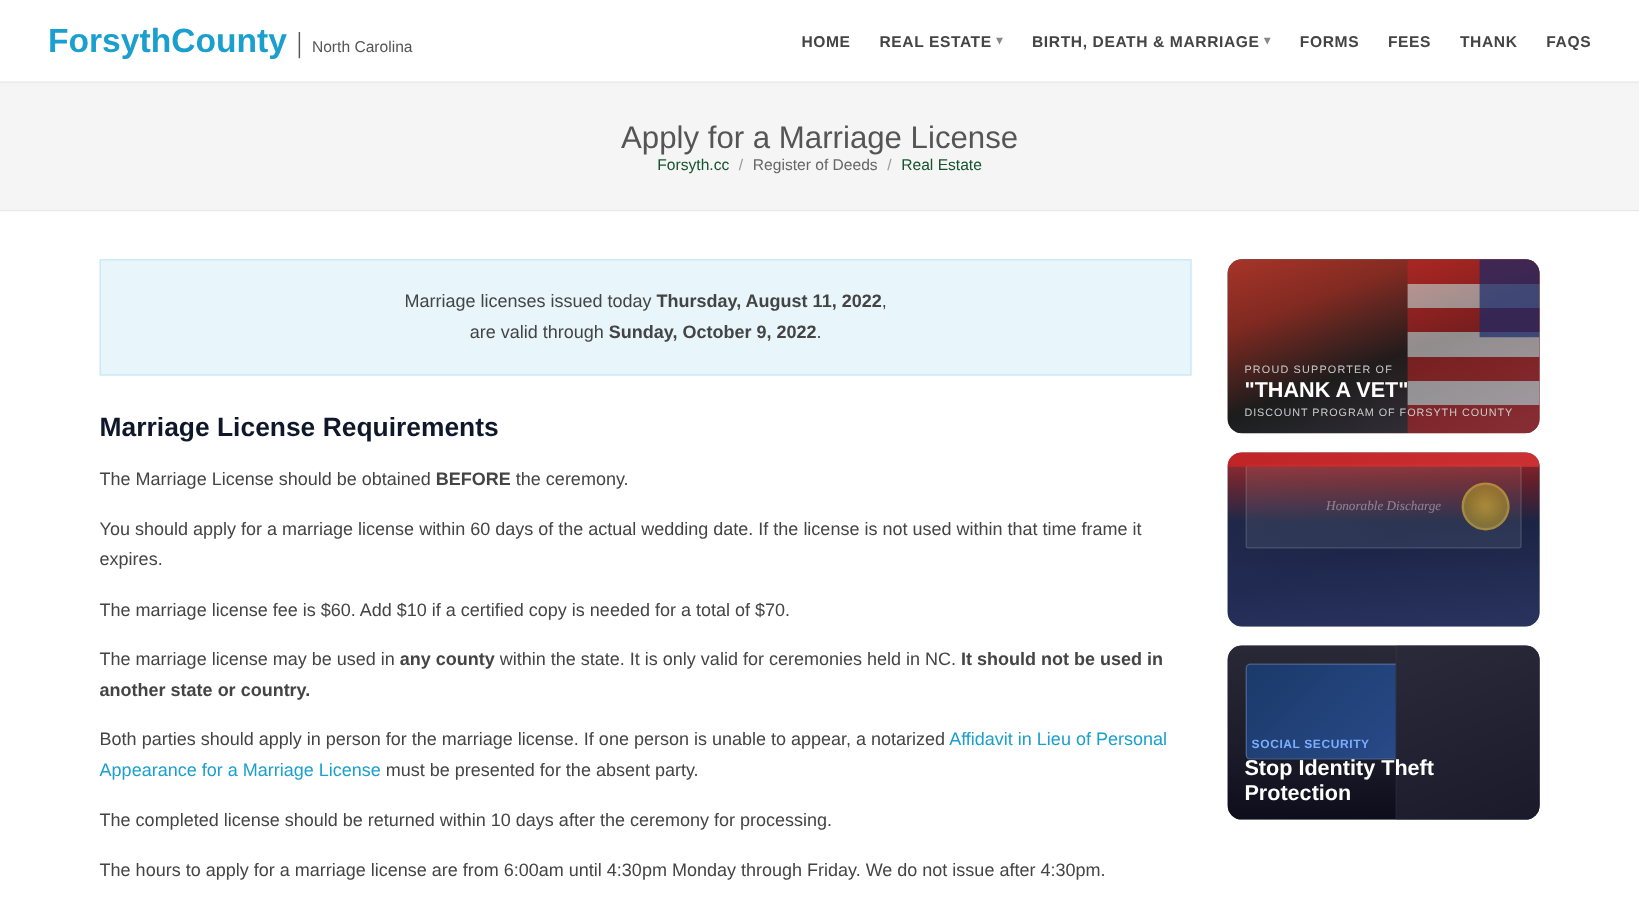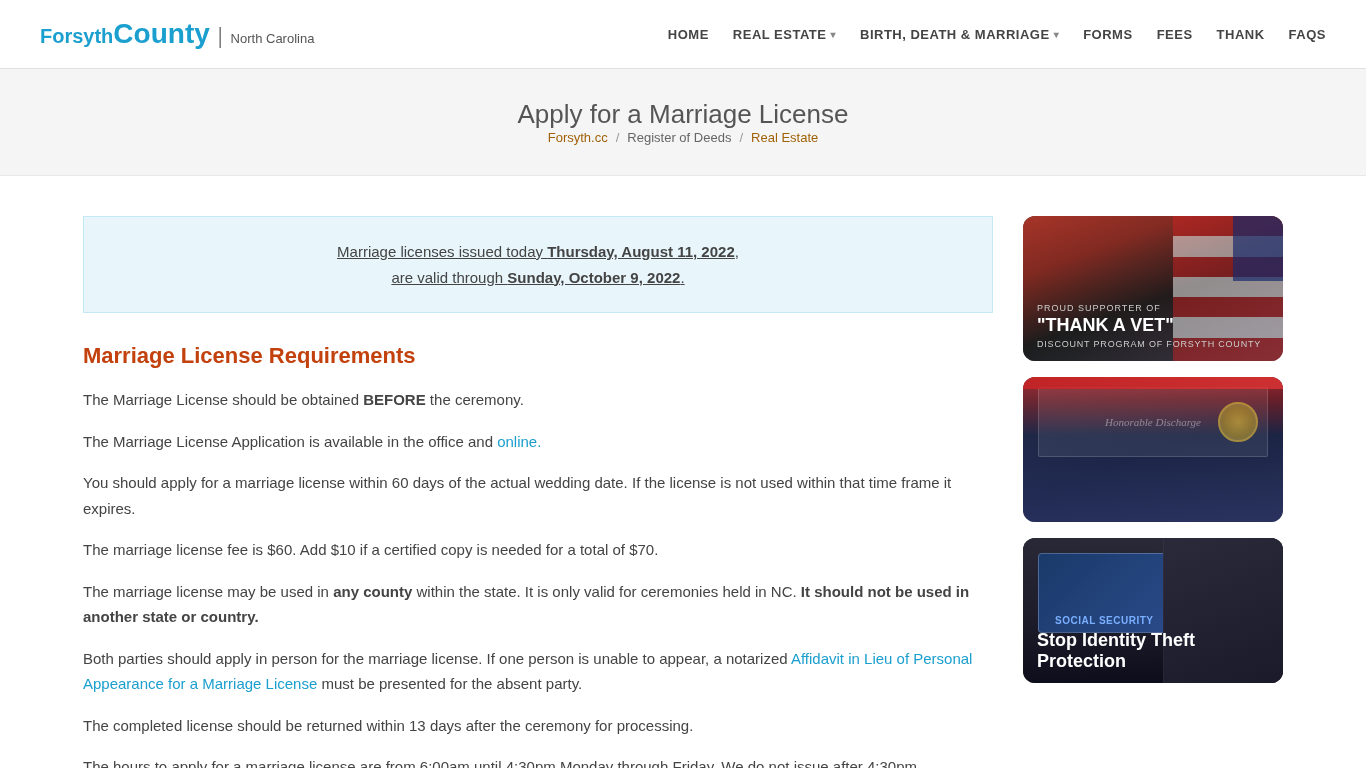--- a/index.html
+++ b/index.html
@@ -13,21 +13,21 @@
       display: flex;
       align-items: center;
       justify-content: space-between;
     }
     .logo {
       display: flex;
       align-items: baseline;
       gap: 0;
     }
     .logo-forsyth {
-      font-size: 20px;
+      font-size: 28px;
       font-weight: 700;
       color: #1a9fce;
       font-family: Arial, sans-serif;
     }
     .logo-county {
       font-size: 28px;
       font-weight: 700;
       color: #1a9fce;
       font-family: Arial, sans-serif;
     }
@@ -82,21 +82,21 @@
     }
     .breadcrumb {
       display: flex;
       align-items: center;
       gap: 8px;
       font-size: 13px;
       color: #666;
       font-family: Arial, sans-serif;
     }
     .breadcrumb-sep { color: #999; }
-    .breadcrumb a { color: #a16207; text-decoration: none; }
+    .breadcrumb a { color: #14532d; text-decoration: none; }
 
     
     .main-wrapper {
       max-width: 1280px;
       margin: 0 auto;
       padding: 40px 40px;
       display: flex;
       gap: 30px;
     }
 
@@ -108,28 +108,27 @@
     .notice-box {
       background: #e8f6fb;
       border: 1px solid #c5e8f5;
       padding: 22px 30px;
       text-align: center;
       margin-bottom: 30px;
       font-size: 15px;
       color: #444;
       font-family: Arial, sans-serif;
       line-height: 1.7;
-      text-decoration: underline;
     }
 
     
     .section-heading {
       font-size: 22px;
       font-weight: 700;
-      color: #c2410c;
+      color: #0f172a;
       font-family: Arial, sans-serif;
       margin-bottom: 18px;
     }
     .content-para {
       font-size: 15px;
       color: #444;
       font-family: Arial, sans-serif;
       line-height: 1.7;
       margin-bottom: 16px;
     }
@@ -299,37 +298,34 @@
       <span>Marriage licenses issued today </span><strong>Thursday, August 11, 2022</strong><span>,</span><br>
       <span>are valid through </span><strong>Sunday, October 9, 2022</strong><span>.</span>
     </div>
 
     <h2 class="section-heading">Marriage License Requirements</h2>
 
     <p class="content-para">
       <span>The Marriage License should be obtained </span><strong>BEFORE</strong><span> the ceremony.</span>
     </p>
 
-    <p class="content-para">
-      <span>The Marriage License Application is available in the office and </span><a href="#">online.</a>
-    </p>
 
     <p class="content-para">You should apply for a marriage license within 60 days of the actual wedding date. If the license is not used within that time frame it expires.</p>
 
     <p class="content-para">The marriage license fee is $60. Add $10 if a certified copy is needed for a total of $70.</p>
 
     <p class="content-para">
       <span>The marriage license may be used in </span><strong>any county</strong><span> within the state. It is only valid for ceremonies held in NC. </span><strong>It should not be used in another state or country.</strong>
     </p>
 
     <p class="content-para">
       <span>Both parties should apply in person for the marriage license. If one person is unable to appear, a notarized </span><a href="#">Affidavit in Lieu of Personal Appearance for a Marriage License</a><span> must be presented for the absent party.</span>
     </p>
 
-    <p class="content-para">The completed license should be returned within 13 days after the ceremony for processing.</p>
+    <p class="content-para">The completed license should be returned within 10 days after the ceremony for processing.</p>
 
     <p class="content-para">The hours to apply for a marriage license are from 6:00am until 4:30pm Monday through Friday. We do not issue after 4:30pm.</p>
 
   </div>
 
   <aside class="sidebar">
 
     <div class="sidebar-card card-thank-vet">
 
       <div style="position:absolute;top:0;right:0;width:100%;height:100%;overflow:hidden;z-index:1;">
@@ -357,21 +353,21 @@
 
         <div style="position:absolute;top:25px;right:25px;width:40px;height:40px;border-radius:50%;background:radial-gradient(circle,#d4af37 0%,#aa8c2a 60%,#888 100%);border:2px solid #d4af37;opacity:0.7;"></div>
 
         <div style="position:absolute;top:0;left:0;right:0;height:12px;background:linear-gradient(90deg,#cc2222,#dd3333);opacity:0.8;"></div>
       </div>
     </div>
 
     <div class="sidebar-card card-identity">
       <div style="position:absolute;top:0;left:0;right:0;bottom:0;z-index:1;">
 
-        <div style="position:absolute;top:15px;left:15px;width:140px;height:80px;background:linear-gradient(135deg,#1a3a6a 0%,#2a4a8a 100%);border-radius:4px;border:1px solid rgba(255,255,255,0.2);display:flex;flex-direction:column;justify-content:flex-end;padding:6px 16px;">
+        <div style="position:absolute;top:15px;left:15px;width:140px;height:80px;background:linear-gradient(135deg,#1a3a6a 0%,#2a4a8a 100%);border-radius:4px;border:1px solid rgba(255,255,255,0.2);display:flex;flex-direction:column;justify-content:flex-end;padding:6px 4px;">
           <div style="color:#7aafff;font-size:10px;font-family:Arial,sans-serif;font-weight:bold;letter-spacing:0.5px;">SOCIAL SECURITY</div>
         </div>
 
         <div style="position:absolute;top:0;right:0;width:120px;height:145px;background:linear-gradient(160deg,#2a2a3a,#1a1a2a);border-left:1px solid rgba(255,255,255,0.05);"></div>
       </div>
       <div class="identity-text-overlay">
         <div class="identity-heading">Stop Identity Theft Protection</div>
       </div>
     </div>
 

